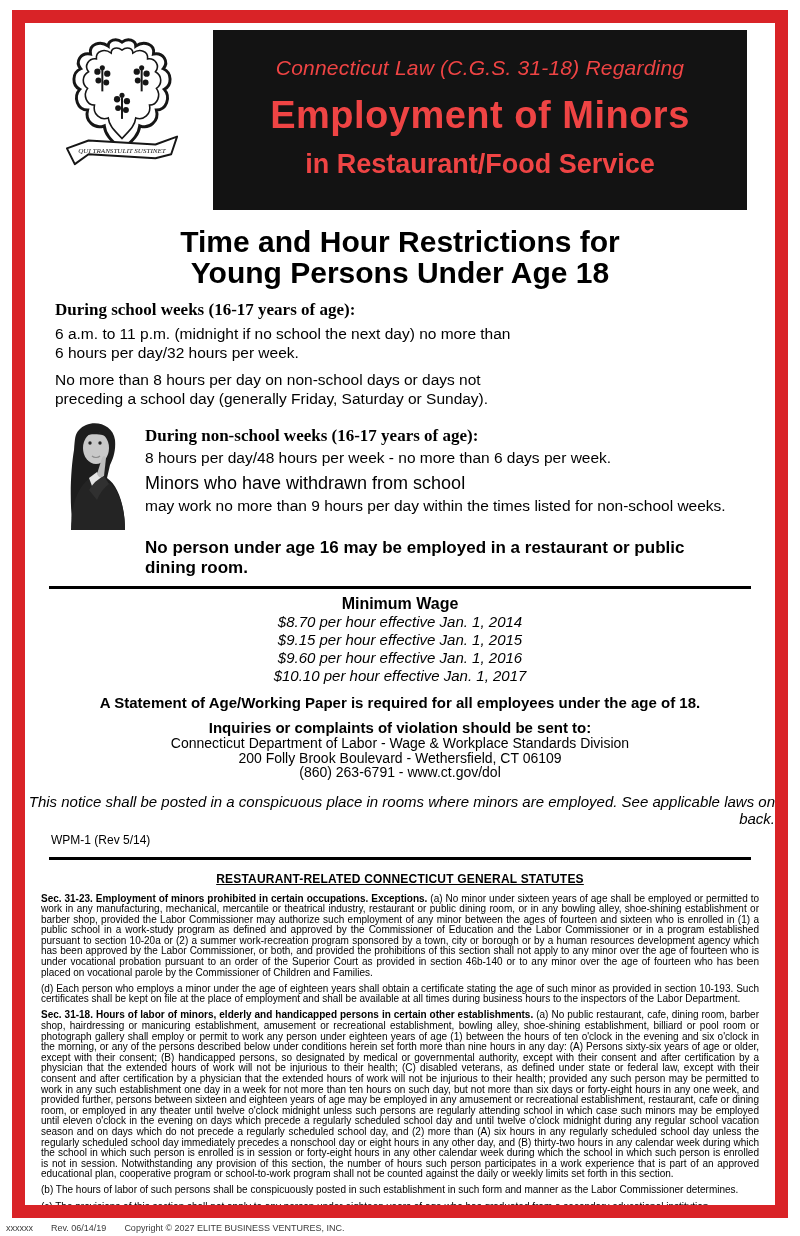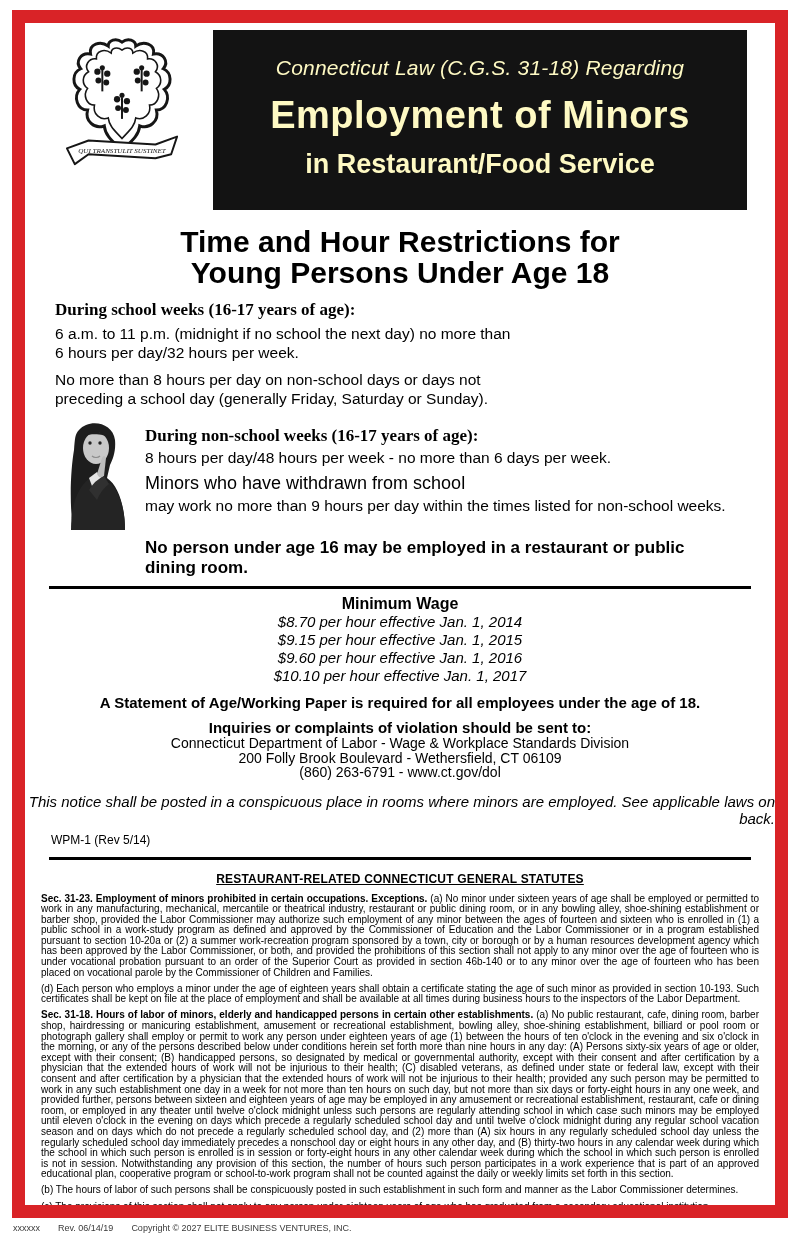--- a/index.html
+++ b/index.html
@@ -15,21 +15,21 @@
     width:776px; height:1208px;
     box-sizing:border-box;
     border:13px solid #d92327;
     background:#fff;
     overflow:hidden;
   }
   
   .header { display:flex; align-items:flex-start; padding:7px 28px 0 38px; }
   .seal { width:118px; height:158px; flex:none; margin-top:4px; }
   .title-box {
-    flex:1; margin-left:32px; background:#131313; color:#fef9c3;
+    flex:1; margin-left:32px; background:#131313; color:#ef4444;
     text-align:center; padding:26px 10px 30px 10px; min-height:114px;
   }
   .title-kicker { font-style:italic; font-size:21px; letter-spacing:.2px; }
   .title-main { font-weight:bold; font-size:38px; margin-top:14px; letter-spacing:.5px; }
   .title-sub { font-weight:bold; font-size:27px; margin-top:12px; }
   
   .big-heading {
     text-align:center; font-weight:bold; font-size:30px; line-height:31px;
     margin-top:16px;
   }
@@ -58,21 +58,21 @@
   
   .statutes { padding:4px 16px 0 16px; }
   .stat-head {
     text-align:center; font-weight:bold; font-size:12px;
     text-decoration:underline; margin:2px 0 8px 0; letter-spacing:.2px;
   }
   .stat { font-size:10px; line-height:10.6px; text-align:justify; margin:0 0 5.5px 0; }
   .stat b { font-size:10px; }
   
   .footer {
-    position:absolute; left:13px; bottom:3px;
+    position:absolute; left:6px; bottom:3px;
     font-size:9px; color:#3a3a3a; display:flex; gap:0;
   }
   .footer span { margin-right:18px; }
 </style>
 </head>
 <body>
 
 <div class="poster">
 
   <div class="header">

